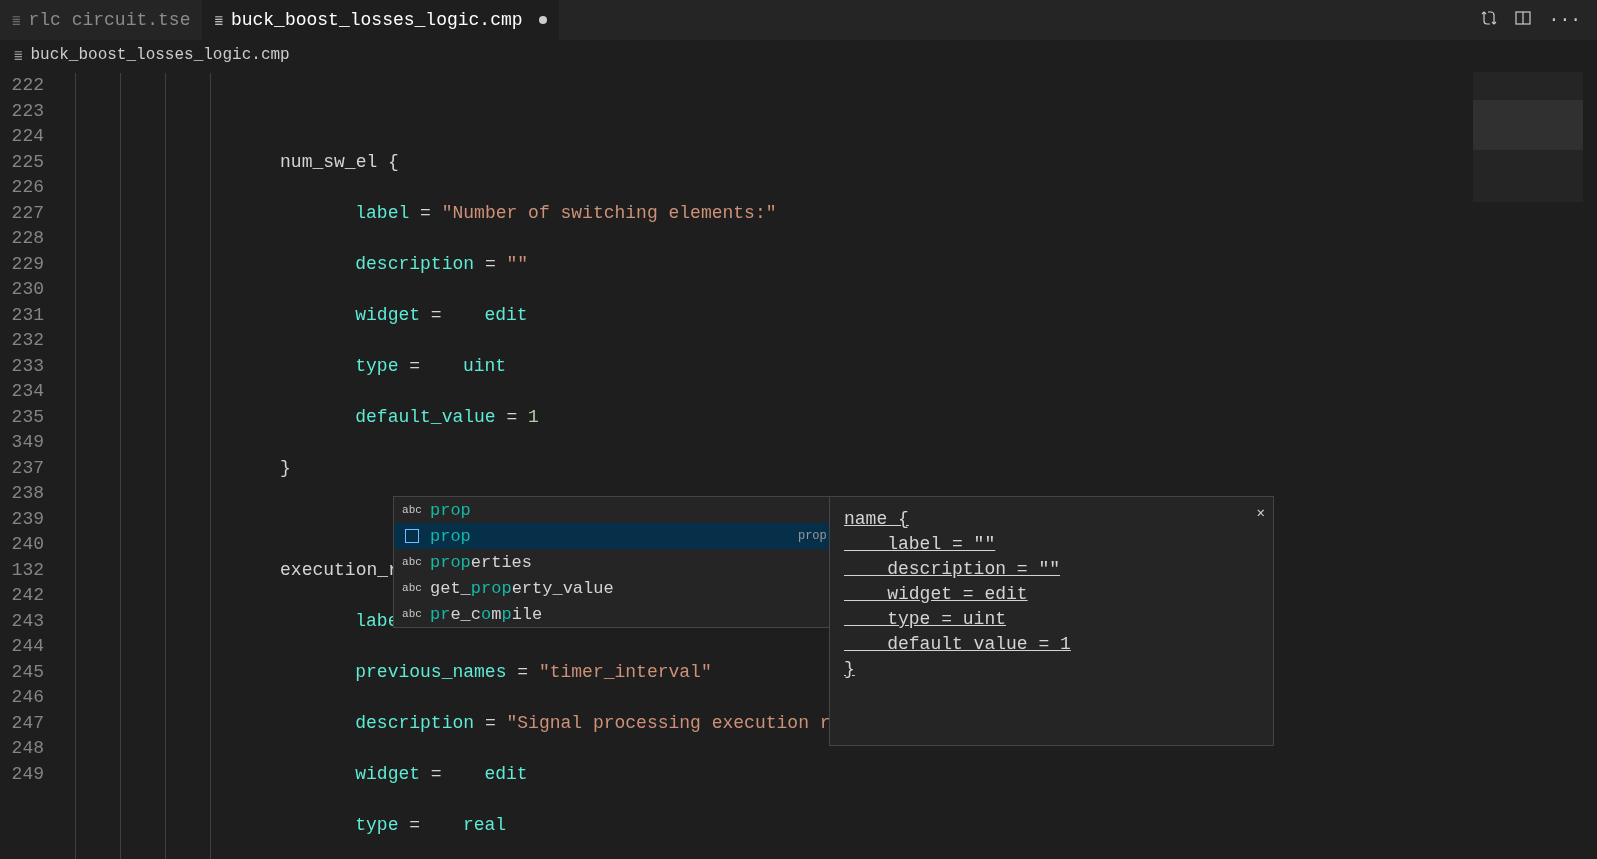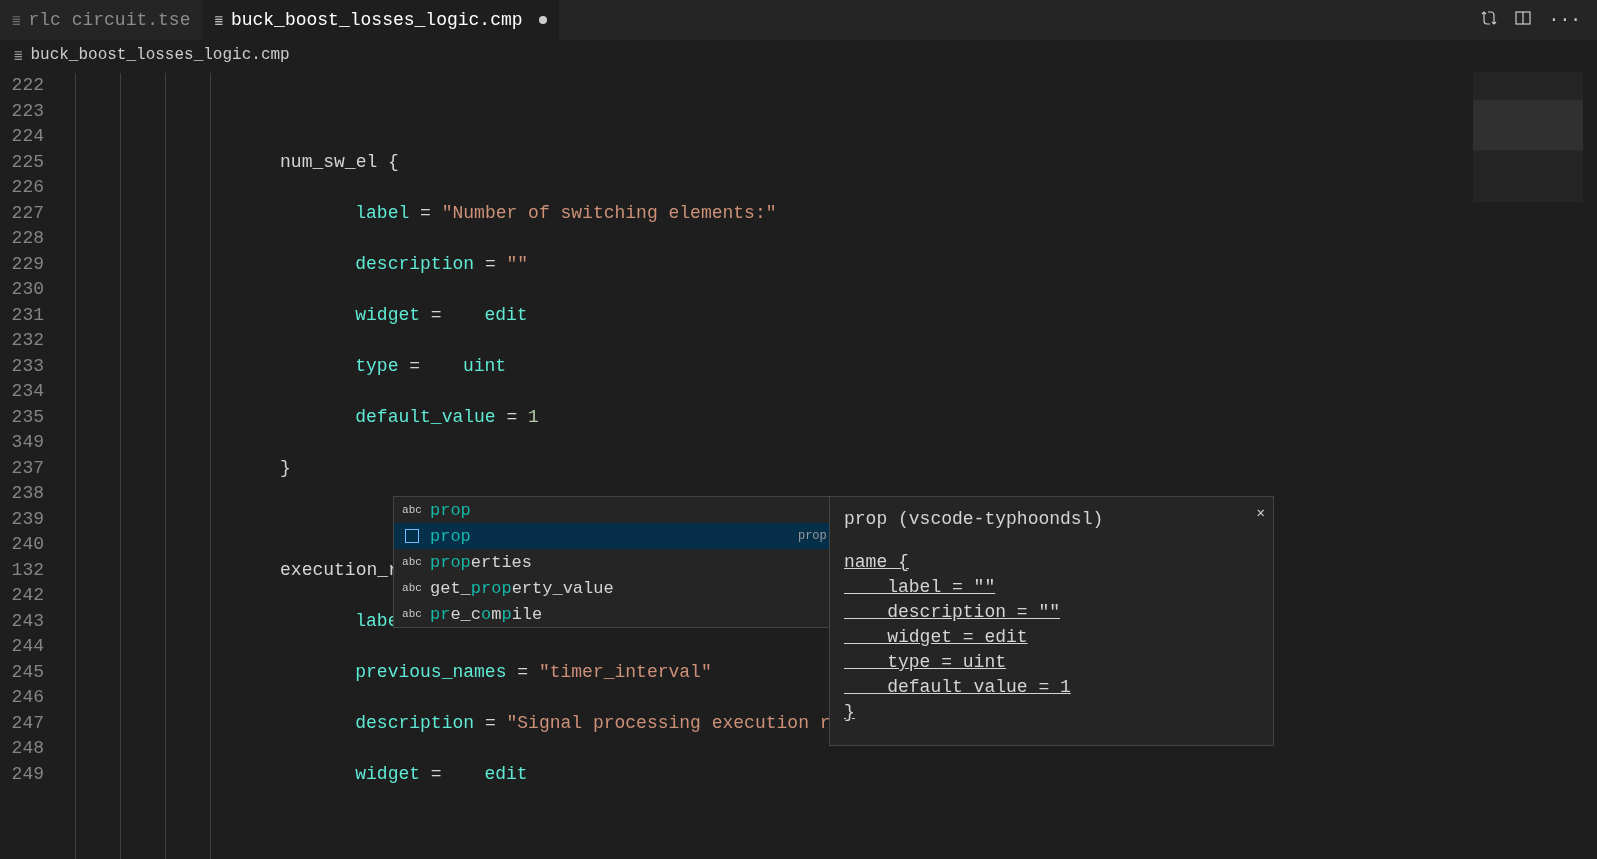--- a/index.html
+++ b/index.html
@@ -260,20 +260,21 @@
 <div class="code-line">                        <span class="blue">widget</span><span class="white"> = </span><span class="blue">edit</span></div>
 <div class="code-line">                        <span class="blue">type</span><span class="white"> = </span><span class="blue">uint</span></div>
 <div class="code-line">                        <span class="blue">default_value</span><span class="white"> = </span><span class="green">1</span></div>
 <div class="code-line">                    <span class="white">}</span></div>
 <div class="code-line"></div>
 <div class="code-line">                    <span class="white">execution_rate</span><span class="white"> {</span></div>
 <div class="code-line">                        <span class="blue">label</span><span class="white"> = </span><span class="orange">"Execution rate"</span></div>
 <div class="code-line">                        <span class="blue">previous_names</span><span class="white"> = </span><span class="orange">"timer_interval"</span></div>
 <div class="code-line">                        <span class="blue">description</span><span class="white"> = </span><span class="orange">"Signal processing execution rate"</span></div>
 <div class="code-line">                        <span class="blue">widget</span><span class="white"> = </span><span class="blue">edit</span></div>
+<div class="code-line">                        <span class="blue">type</span><span class="white"> = </span><span class="blue">real</span></div>
 
 
 
 
 
 
 
 
 
 
@@ -302,21 +303,20 @@
     <span class="suggest-label"><span>get_</span><span class="match">prop</span><span>erty_value</span></span>
   </div>
   <div class="suggest-row">
     <span class="suggest-icon abc">abc</span>
     <span class="suggest-label"><span class="match">p</span><span class="match">r</span><span>e_c</span><span class="match">o</span><span>m</span><span class="match">p</span><span>ile</span></span>
   </div>
 </div>
 
 <div class="doc-widget">
   <span class="doc-close">✕</span>
-  <div class="doc-title">prop (vscode-typhoondsl)</div>
   <div class="doc-body">name {
     label = ""
     description = ""
     widget = edit
     type = uint
     default_value = 1
 }</div>
 </div>
 
 <div class="minimap"></div>

